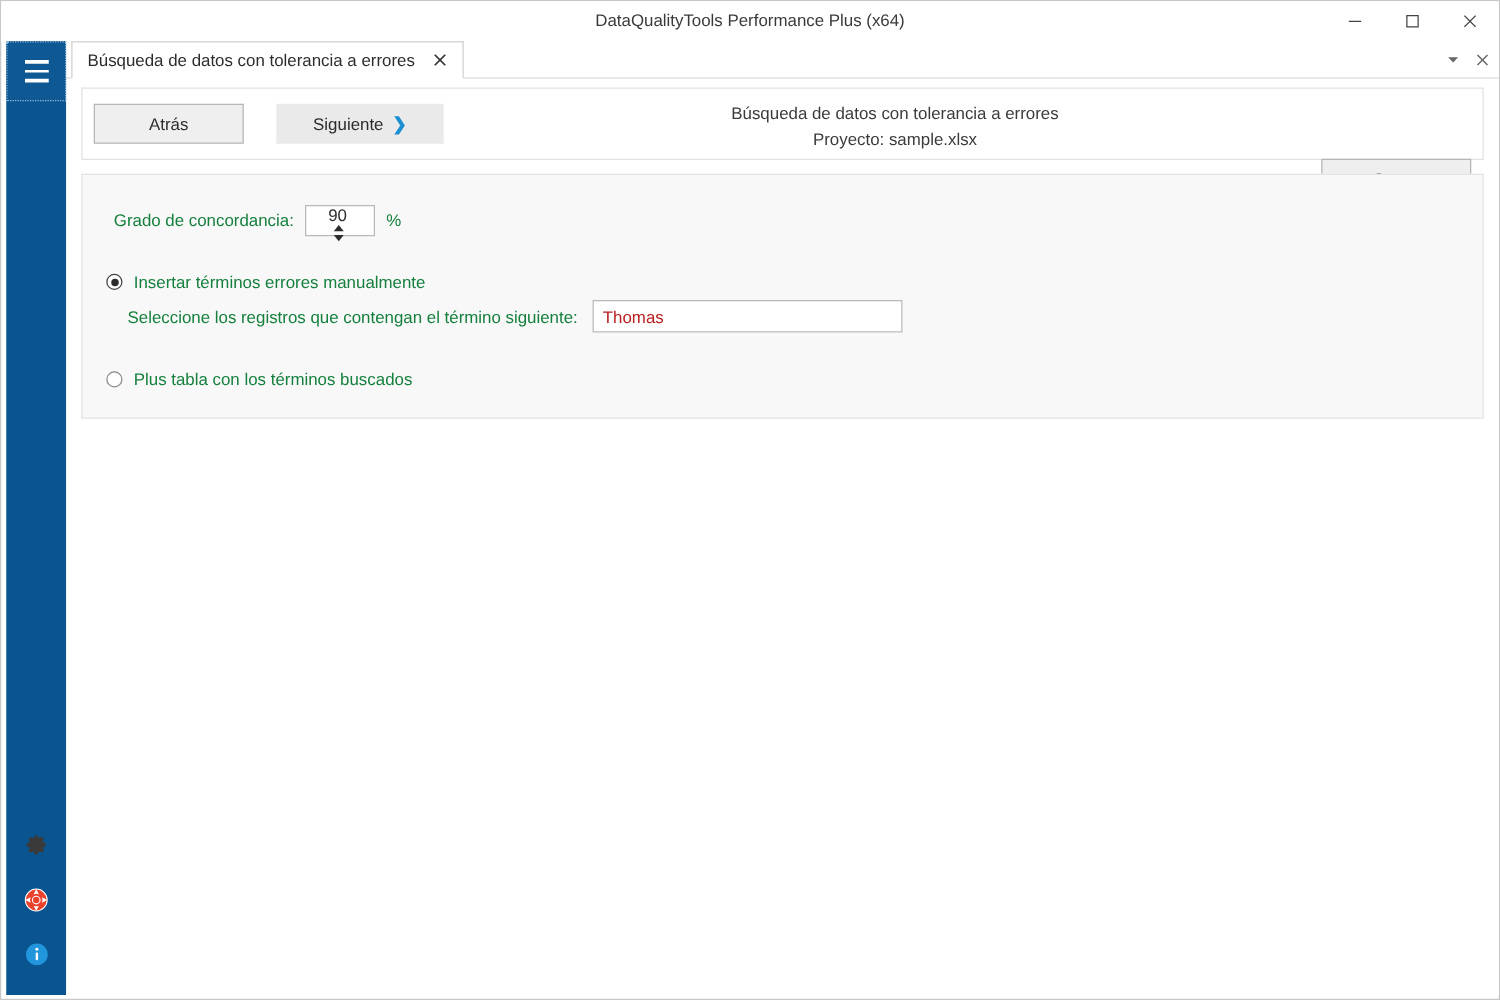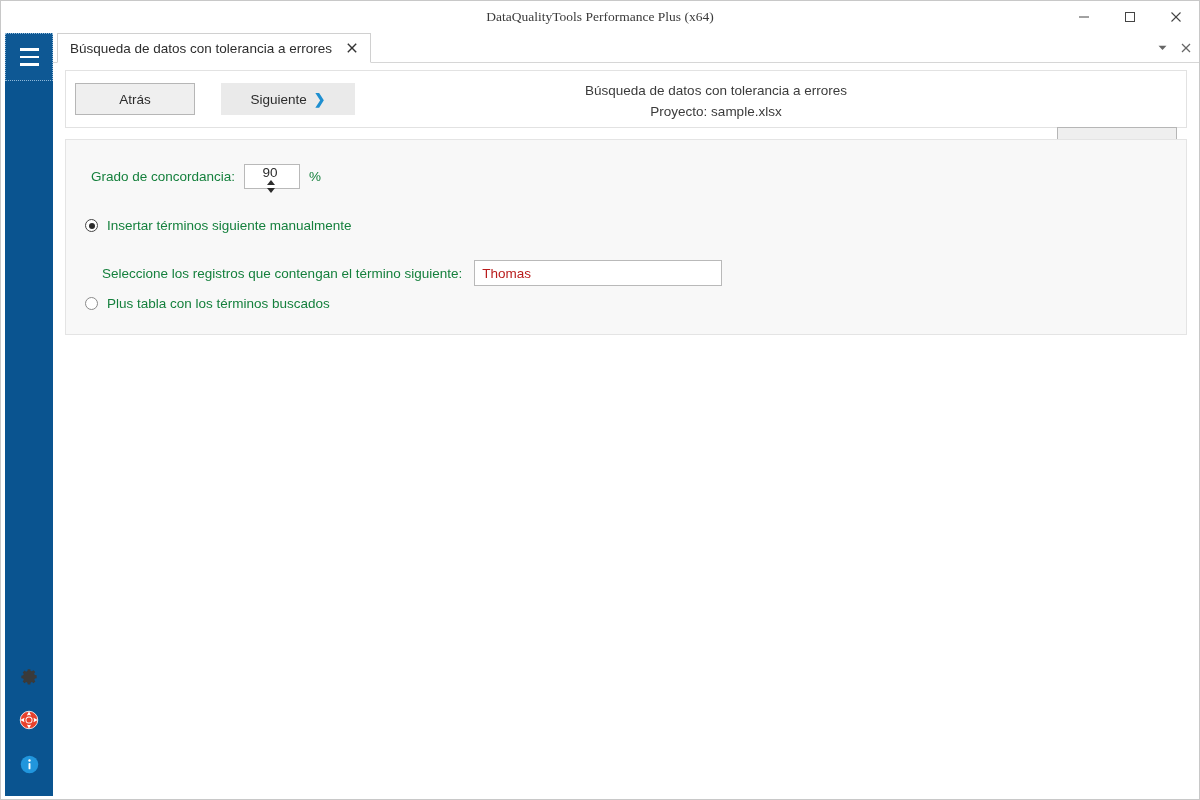--- a/index.html
+++ b/index.html
@@ -31,21 +31,20 @@
   }
   .titlebar-text {
     position: absolute;
     left: 0; top: 0;
     width: 1198px;
     height: 32px;
     line-height: 32px;
     text-align: center;
     font-size: 13.5px;
     color: #3a3a3a;
-    font-family: Liberation Serif, serif;
   }
   .win-btns {
     position: absolute;
     right: 0; top: 0;
     height: 32px;
     display: flex;
   }
   .win-btn {
     width: 46px;
     height: 32px;
@@ -287,21 +286,21 @@
   .radio.checked { border-color: #444; }
   .radio.checked::after {
     content: "";
     width: 6px; height: 6px;
     border-radius: 50%;
     background: #2b2b2b;
   }
 
   .row-term {
     position: absolute;
-    left: 36px; top: 120px;
+    left: 36px; top: 100px;
     display: flex;
     align-items: center;
     gap: 12px;
   }
   .textfield {
     width: 248px;
     height: 26px;
     box-sizing: border-box;
     border: 1px solid #b9b9b9;
     background: #ffffff;
@@ -433,21 +432,21 @@
           <span class="spinner-arrows">
             <span class="tri-up"></span>
             <span class="tri-dn"></span>
           </span>
         </span>
         <span class="label">%</span>
       </div>
 
       <div class="radio-row r1">
         <span class="radio checked"></span>
-        <span class="label">Insertar términos siguiente manualmente</span>
+        <span class="label">Insertar términos errores manualmente</span>
       </div>
 
       <div class="row-term">
         <span class="label">Seleccione los registros que contengan el término siguiente:</span>
         <input class="textfield" type="text" value="Thomas" style="">
       </div>
 
       <div class="radio-row r2">
         <span class="radio"></span>
         <span class="label">Plus tabla con los términos buscados</span>

